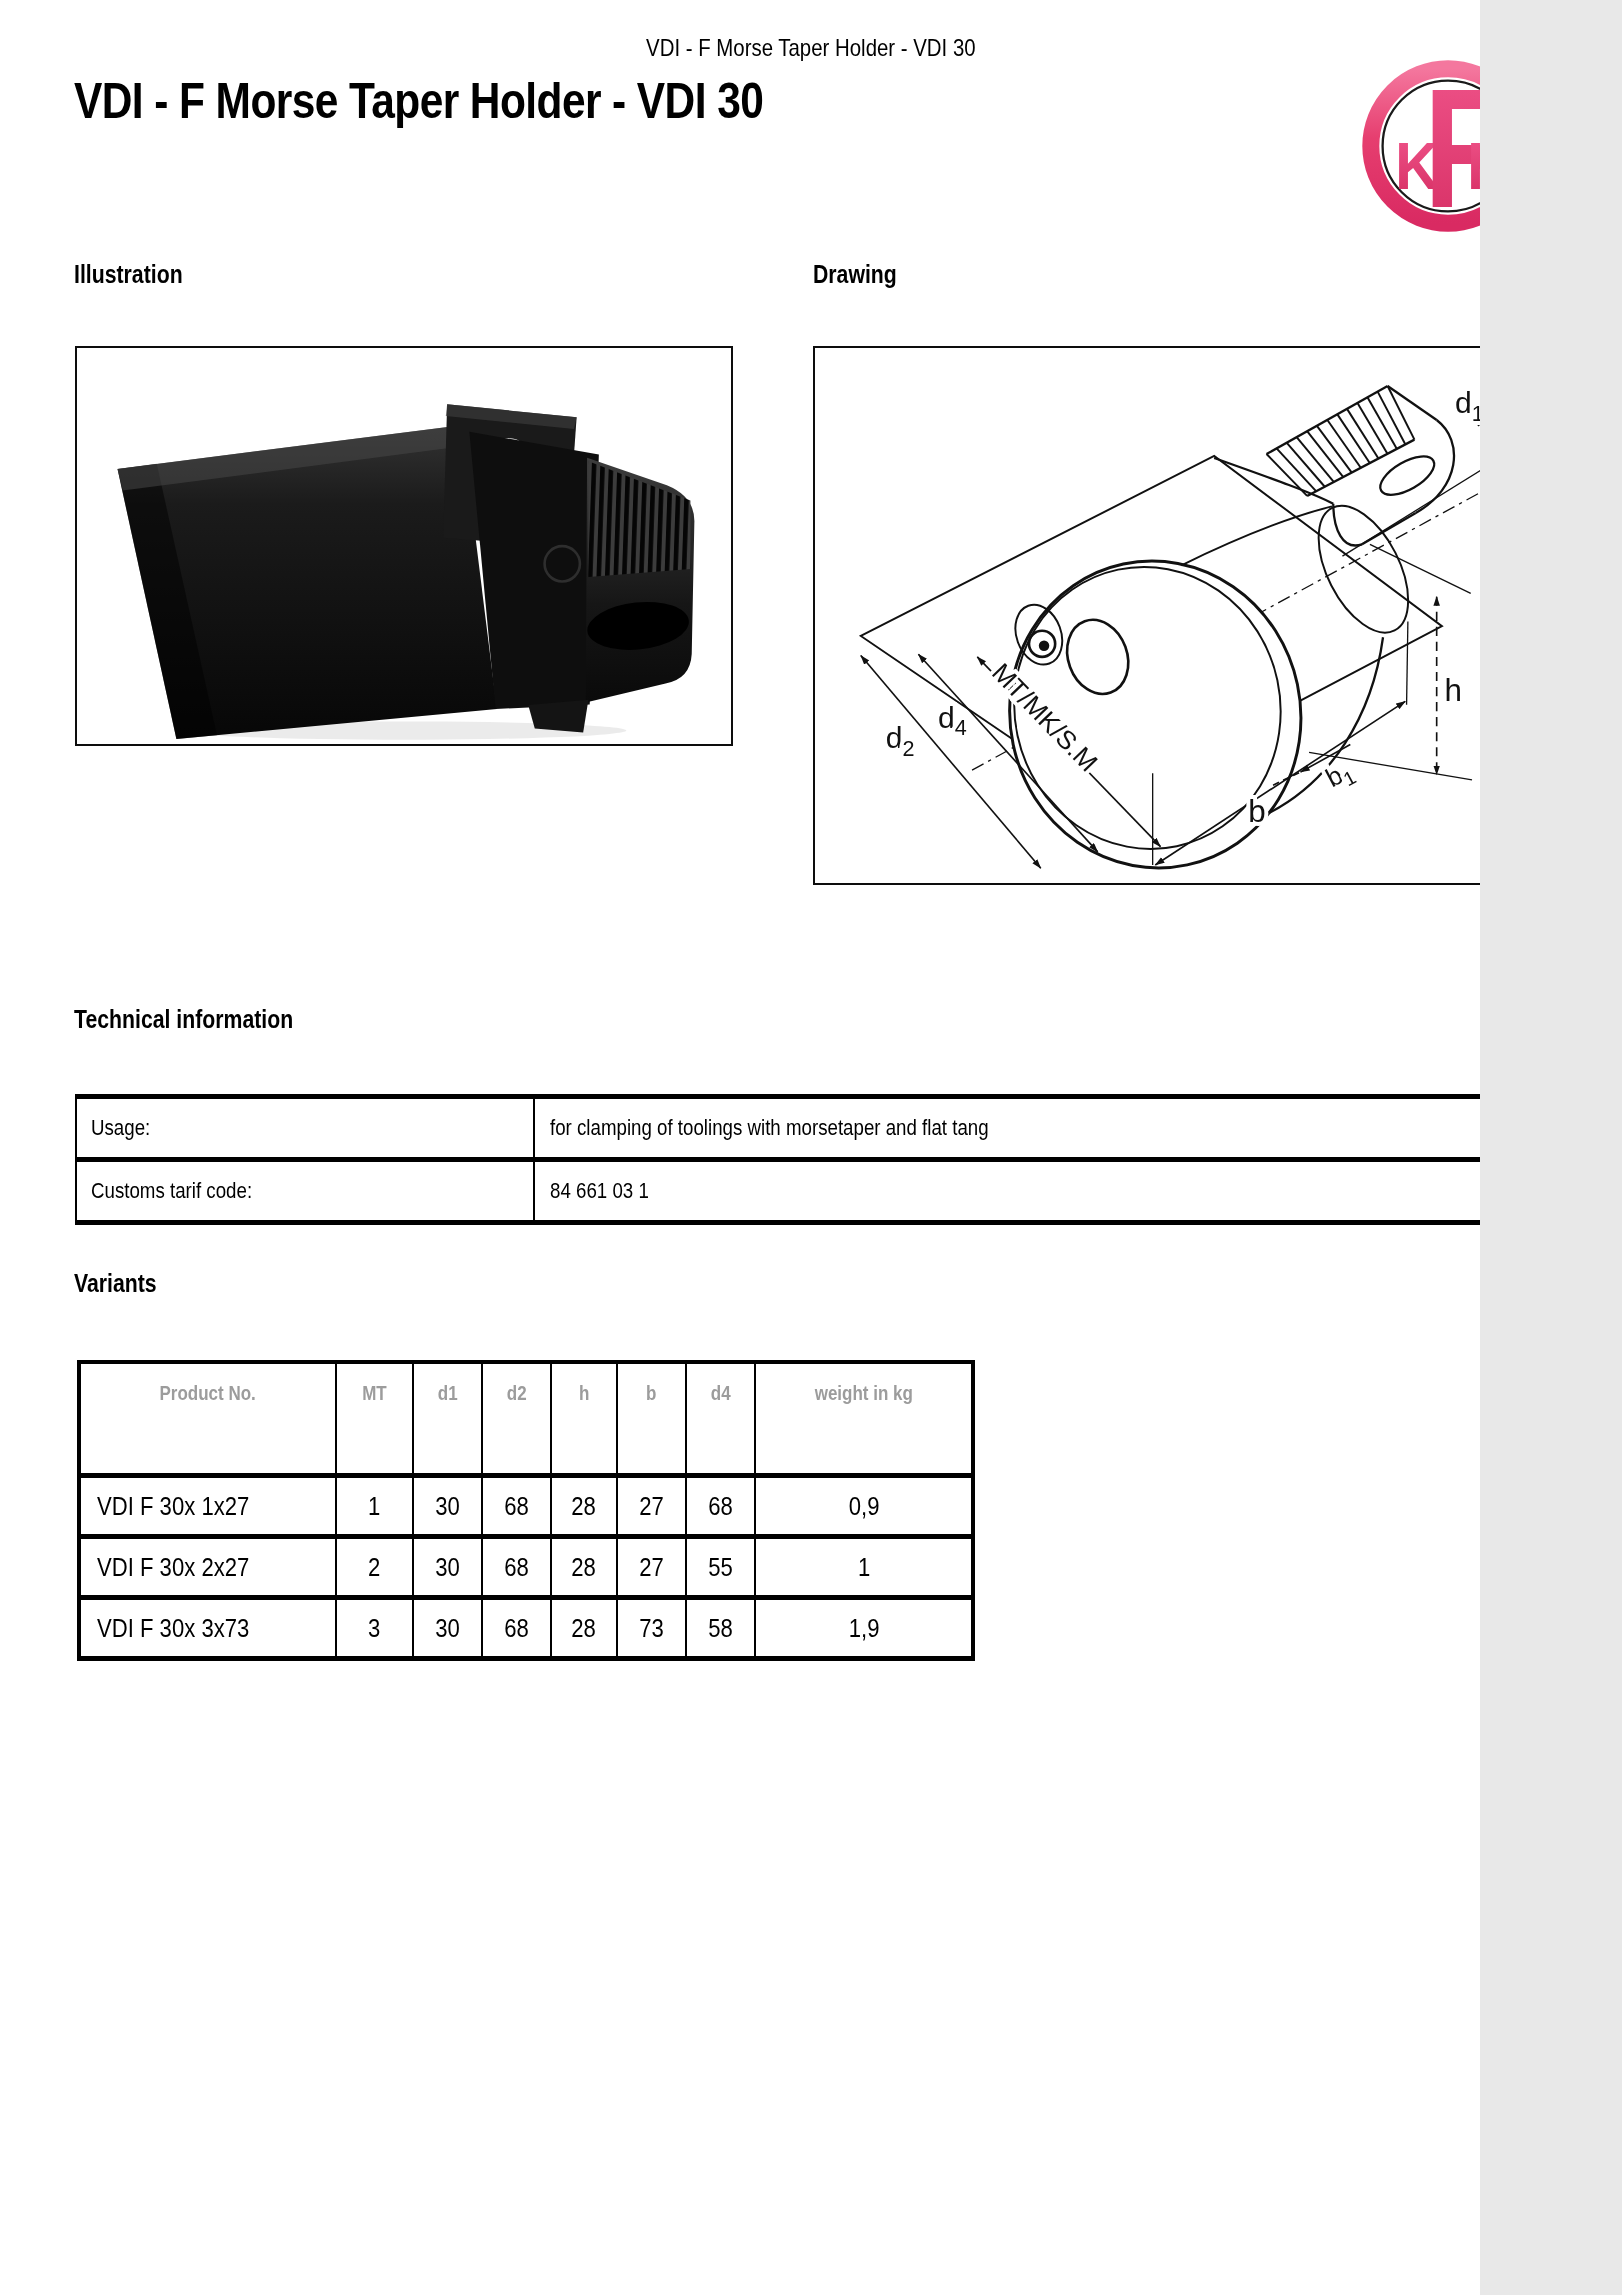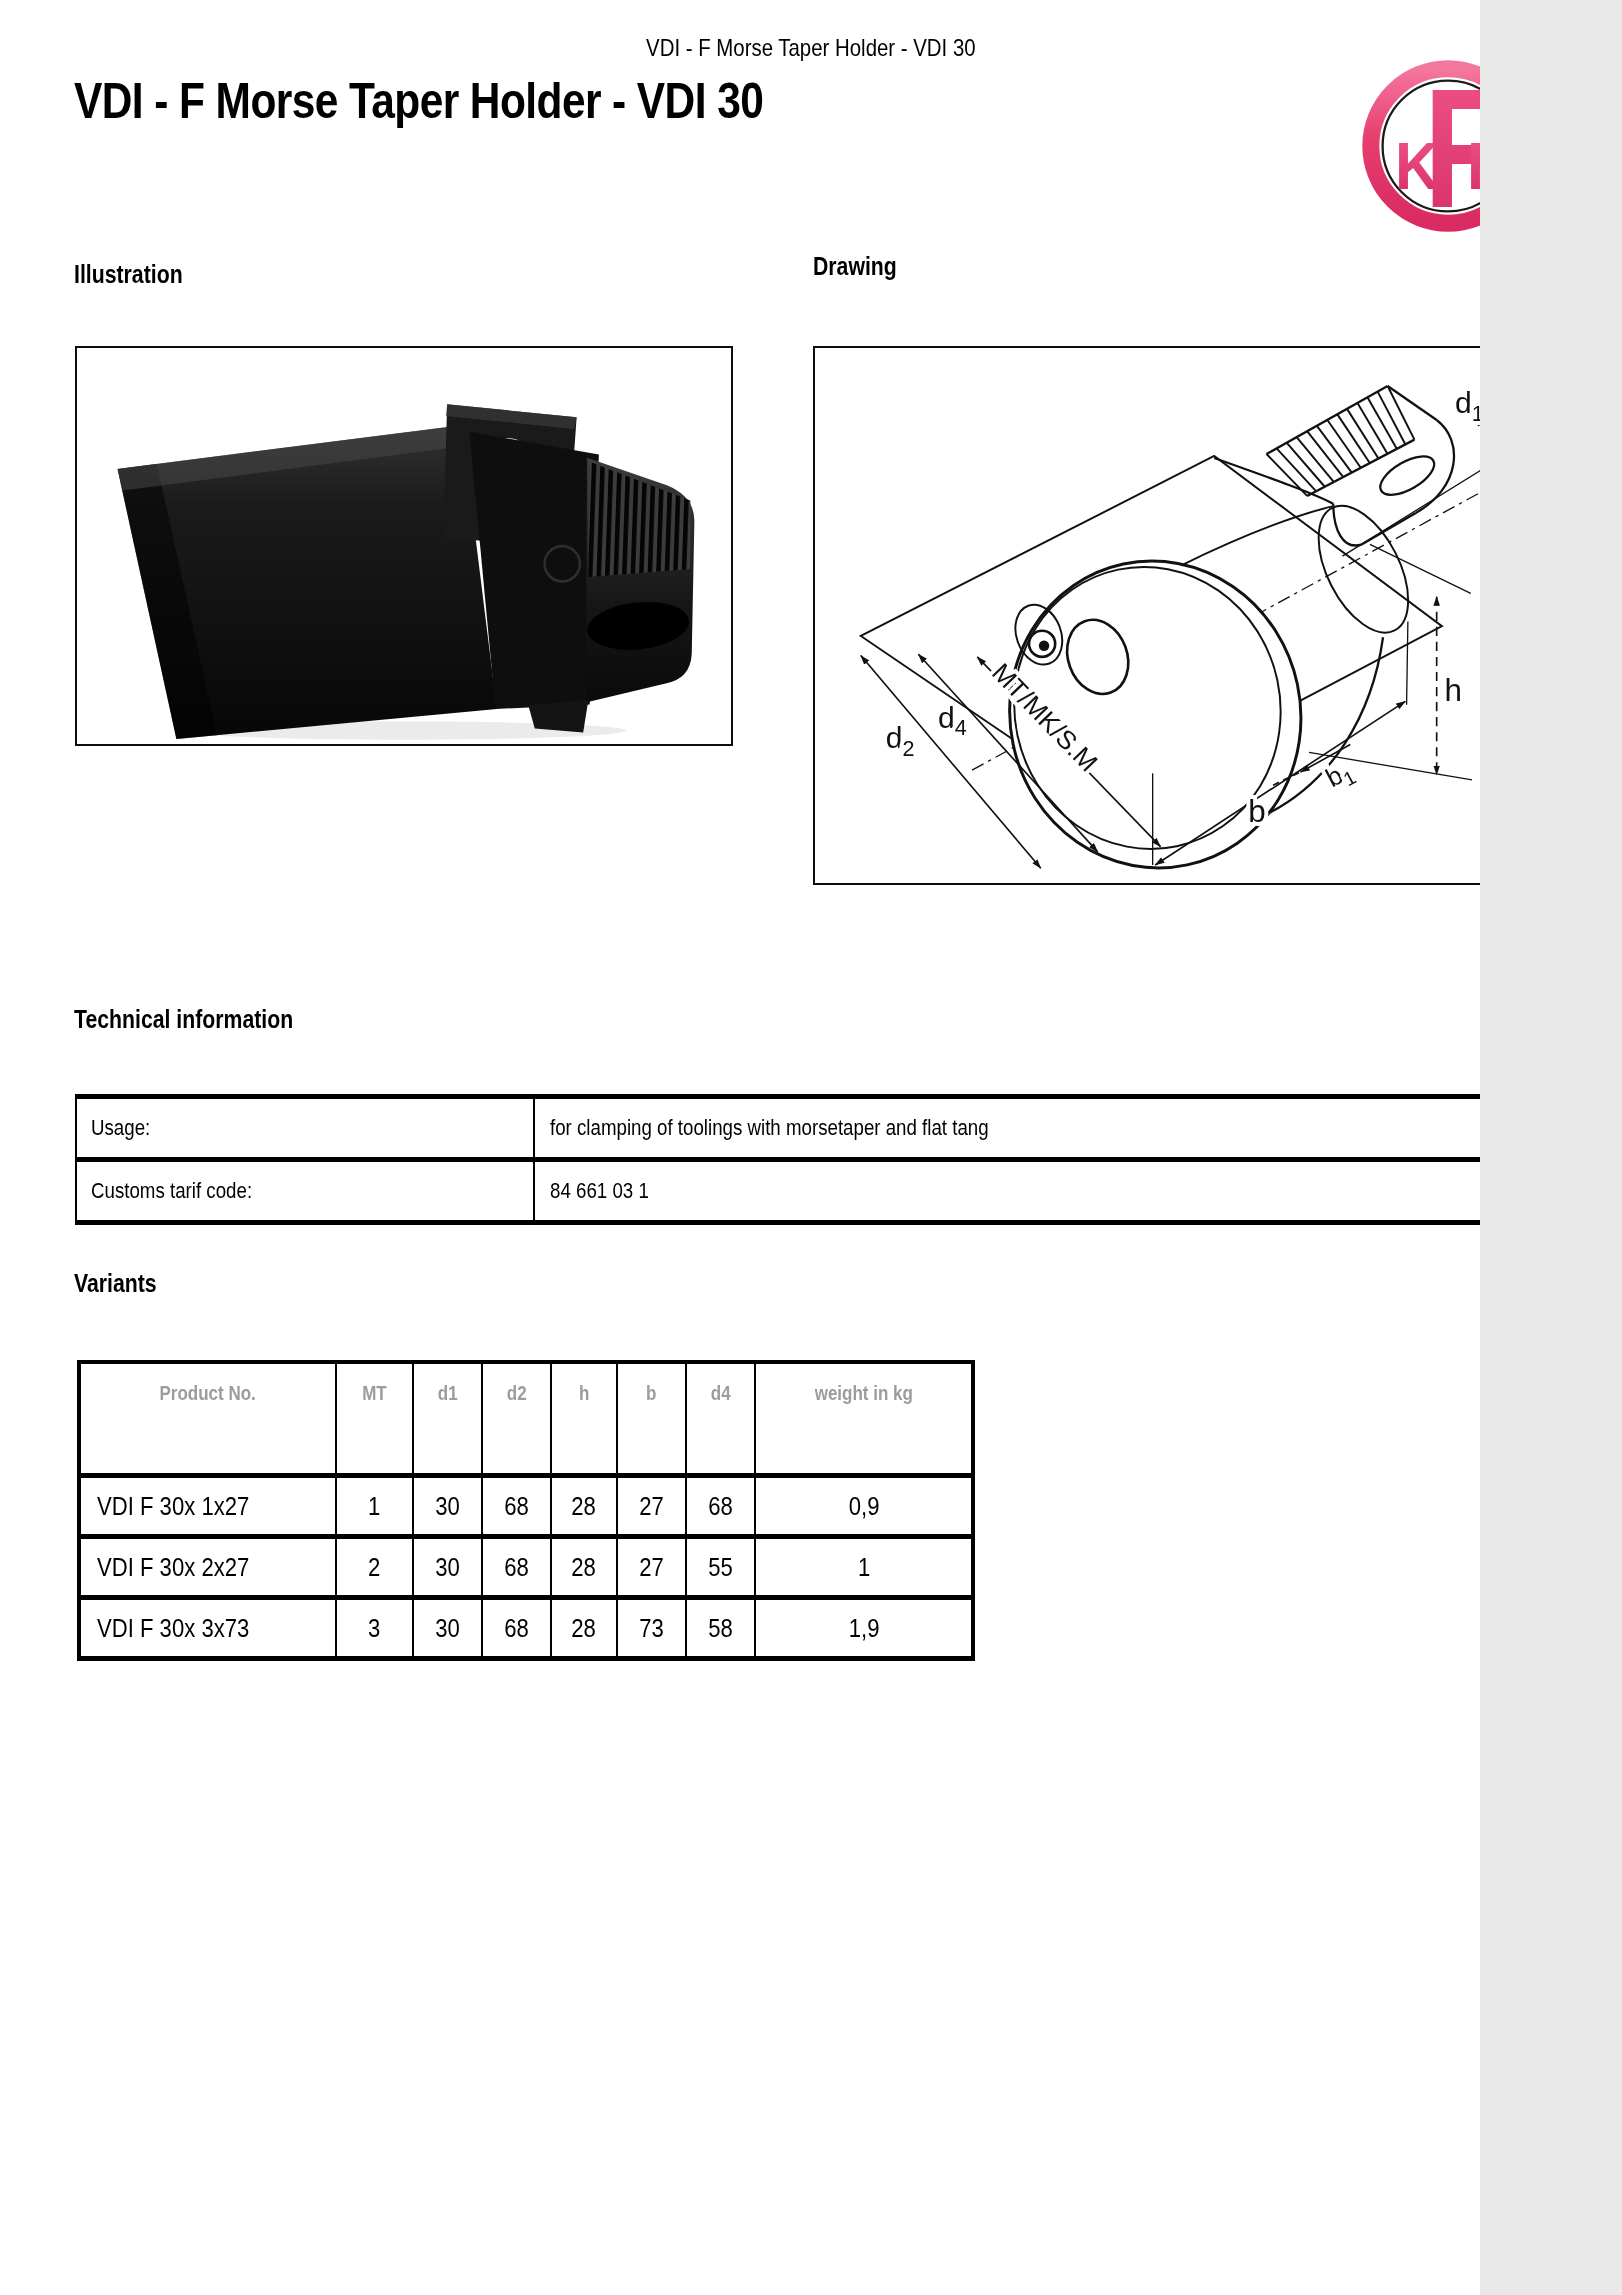--- a/index.html
+++ b/index.html
@@ -6,21 +6,21 @@
   .page{position:relative;width:1480px;height:2295px;background:#ffffff;
         font-family:"Liberation Sans",sans-serif;color:#000;overflow:hidden;}
   .cond{display:inline-block;transform:scaleX(.85);transform-origin:0 50%;white-space:nowrap;}
   .condc{display:inline-block;transform:scaleX(.85);transform-origin:50% 50%;white-space:nowrap;}
   .doc-header{position:absolute;top:34px;left:0;width:1622px;text-align:center;
               font-size:24px;letter-spacing:0;}
   .page-title{position:absolute;left:74px;top:72px;font-size:50px;font-weight:bold;letter-spacing:-0.7px;}
   .logo-box{position:absolute;left:1361px;top:59px;width:174px;height:174px;}
   .h2{position:absolute;font-size:25px;font-weight:bold;}
   .h2-illustration{left:74px;top:260px;}
-  .h2-drawing{left:813px;top:252px;}
+  .h2-drawing{left:813px;top:260px;}
   .h2-technical{left:74px;top:1005px;}
   .h2-variants{left:74px;top:1269px;}
   .fig{position:absolute;background:#fff;border:2.6px solid #0d0d0d;box-sizing:border-box;}
   .fig-illustration{left:75px;top:346px;width:658px;height:400px;}
   .fig-drawing{left:813px;top:346px;width:734px;height:539px;}
   table{border-collapse:collapse;table-layout:fixed;}
   .techtable{position:absolute;left:75px;top:1094px;width:1472px;
              border-top:5.9px solid #000;border-bottom:5.9px solid #000;
              border-left:2px solid #000;border-right:2px solid #000;}
   .techtable td{border-bottom:5.9px solid #000;border-left:2px solid #000;

